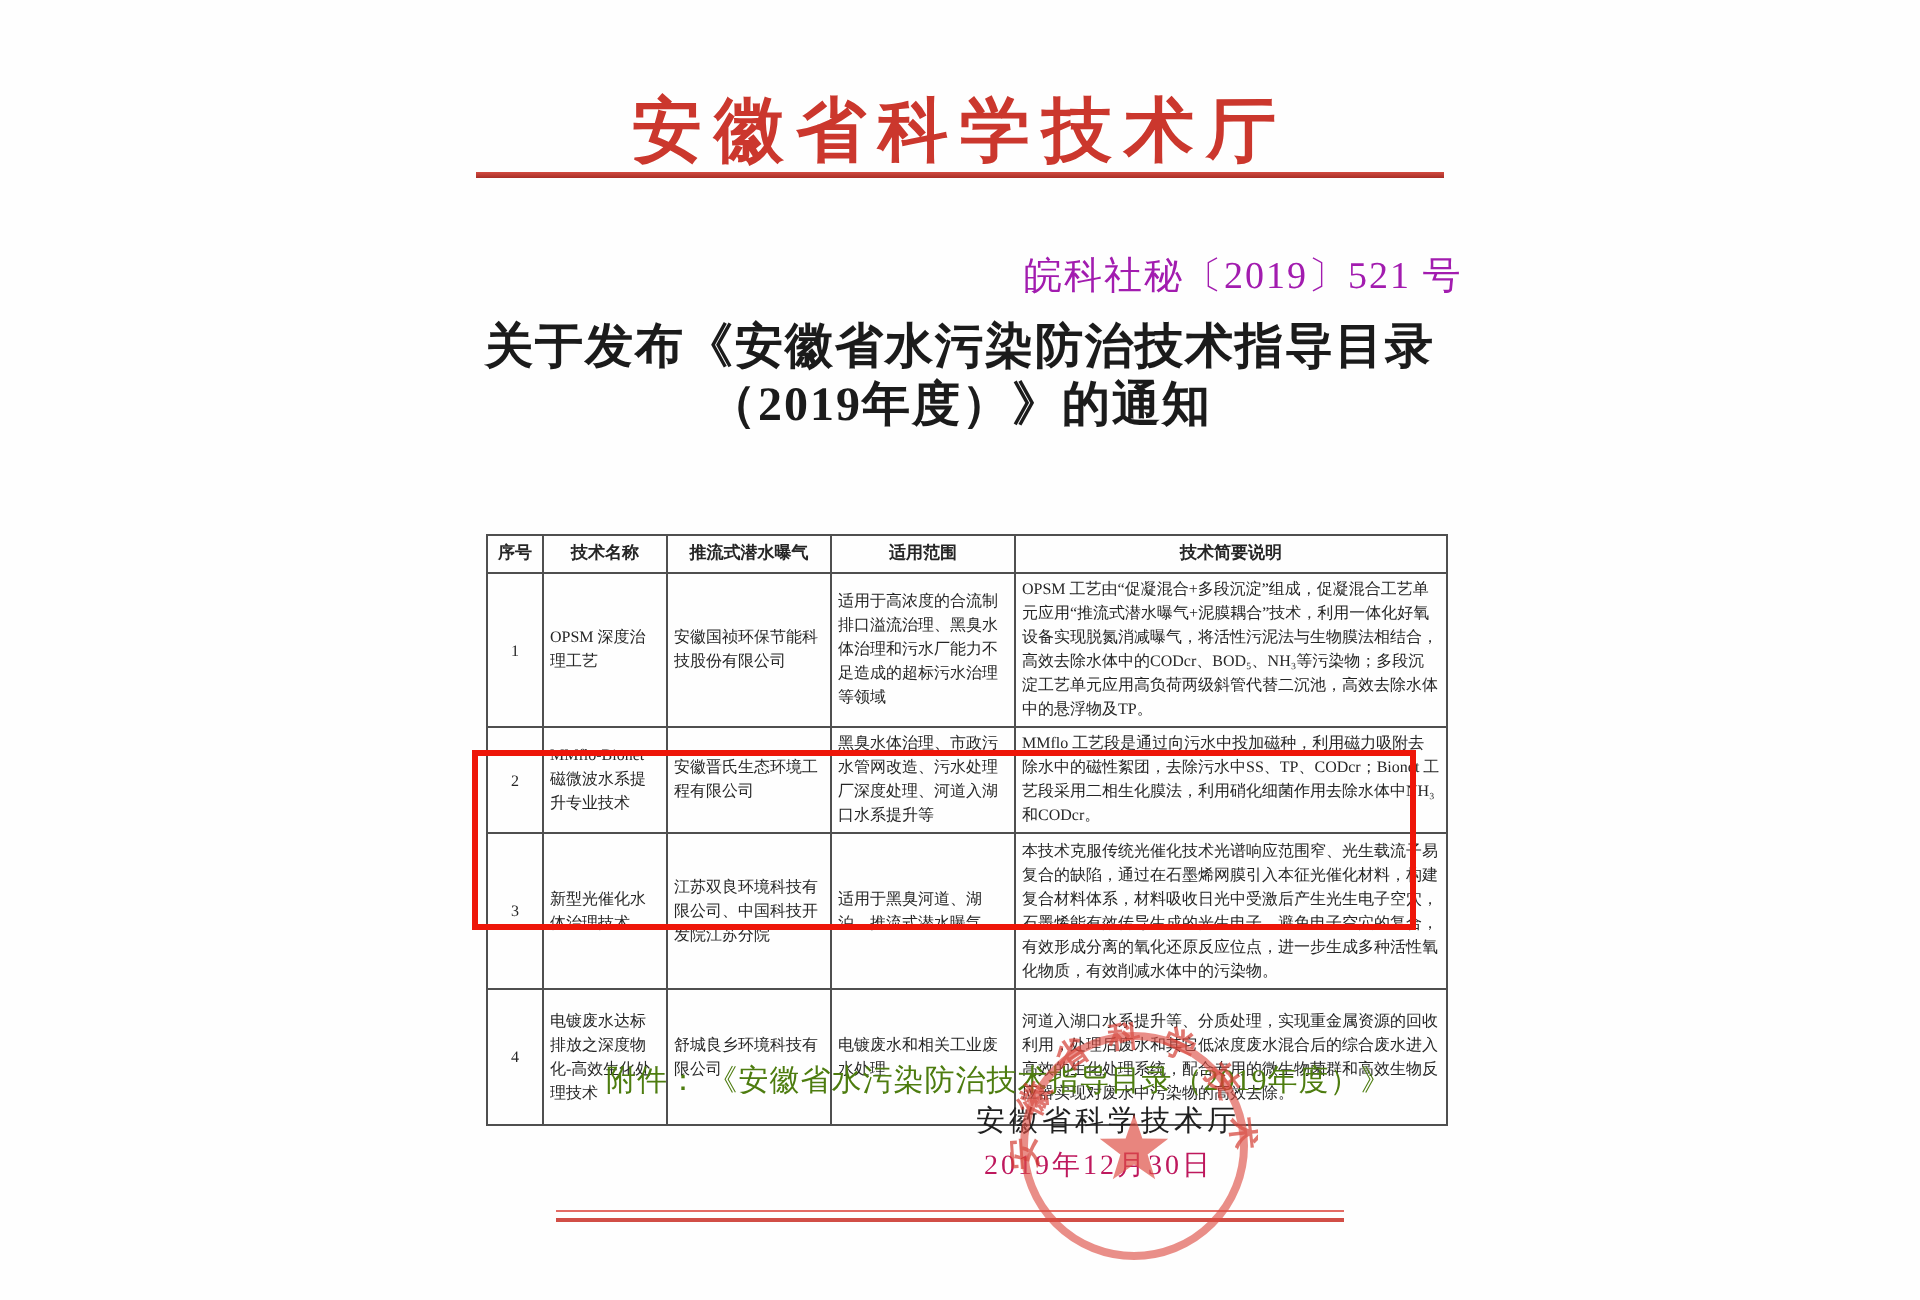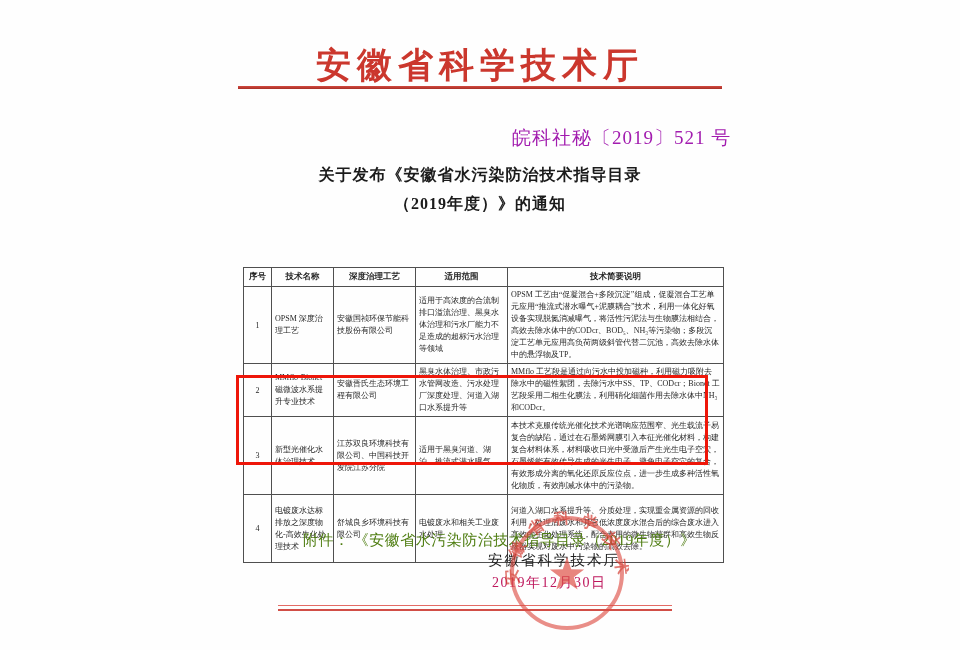--- a/index.html
+++ b/index.html
@@ -21,21 +21,21 @@
   .title-rule{
     position:absolute;top:86px;left:238px;width:484px;height:3px;
     background:linear-gradient(#d24a40,#a82e26);
   }
   .doc-number{
     position:absolute;top:125px;left:512px;
     font-size:19px;letter-spacing:1px;color:#a21caf;
   }
   .notice-title{
     position:absolute;top:160px;left:0;width:960px;
-    text-align:center;font-weight:bold;font-size:16px;
+    text-align:center;font-weight:bold;font-size:24px;
     color:#1b1b1b;line-height:29px;letter-spacing:1px;
   }
 
   table.tech{
     position:absolute;left:243px;top:267px;width:480px;
     border-collapse:collapse;table-layout:fixed;
     font-size:8px;color:#262626;
     font-family:"Liberation Serif", serif;
   }
   table.tech th, table.tech td{
@@ -103,21 +103,21 @@
       <col style="width:28px">
         <col style="width:62px">
         <col style="width:82px">
         <col style="width:92px">
         <col style="width:216px">
     </colgroup>
     <tbody>
       <tr>
         <th>序号</th>
         <th>技术名称</th>
-        <th>深度治理工艺</th>
+        <th>推流式潜水曝气</th>
         <th>适用范围</th>
         <th>技术简要说明</th>
       </tr>
       <tr class="r1">
         <td class="c-no">1</td>
         <td class="cell">OPSM 深度治理工艺</td>
         <td class="cell">安徽国祯环保节能科技股份有限公司</td>
         <td class="cell">适用于高浓度的合流制排口溢流治理、黑臭水体治理和污水厂能力不足造成的超标污水治理等领域</td>
         <td class="cell">OPSM 工艺由“促凝混合+多段沉淀”组成，促凝混合工艺单元应用“推流式潜水曝气+泥膜耦合”技术，利用一体化好氧设备实现脱氮消减曝气，将活性污泥法与生物膜法相结合，高效去除水体中的CODcr、BOD₅、NH₃等污染物；多段沉淀工艺单元应用高负荷两级斜管代替二沉池，高效去除水体中的悬浮物及TP。</td>
       </tr>

